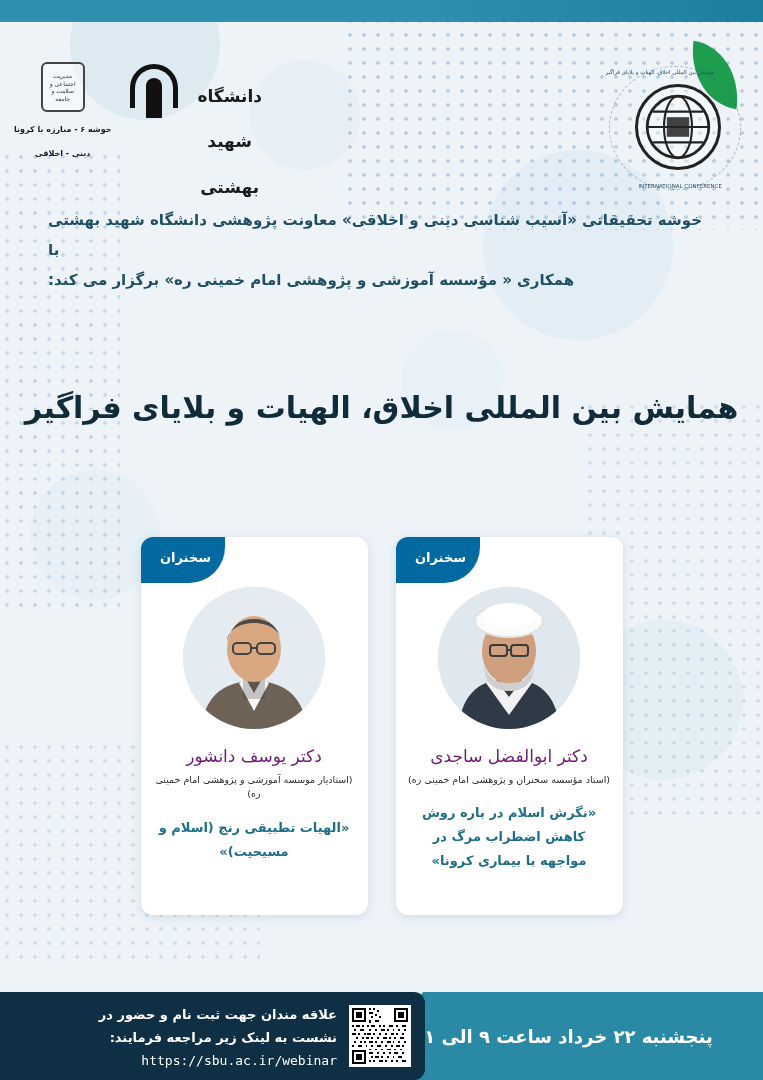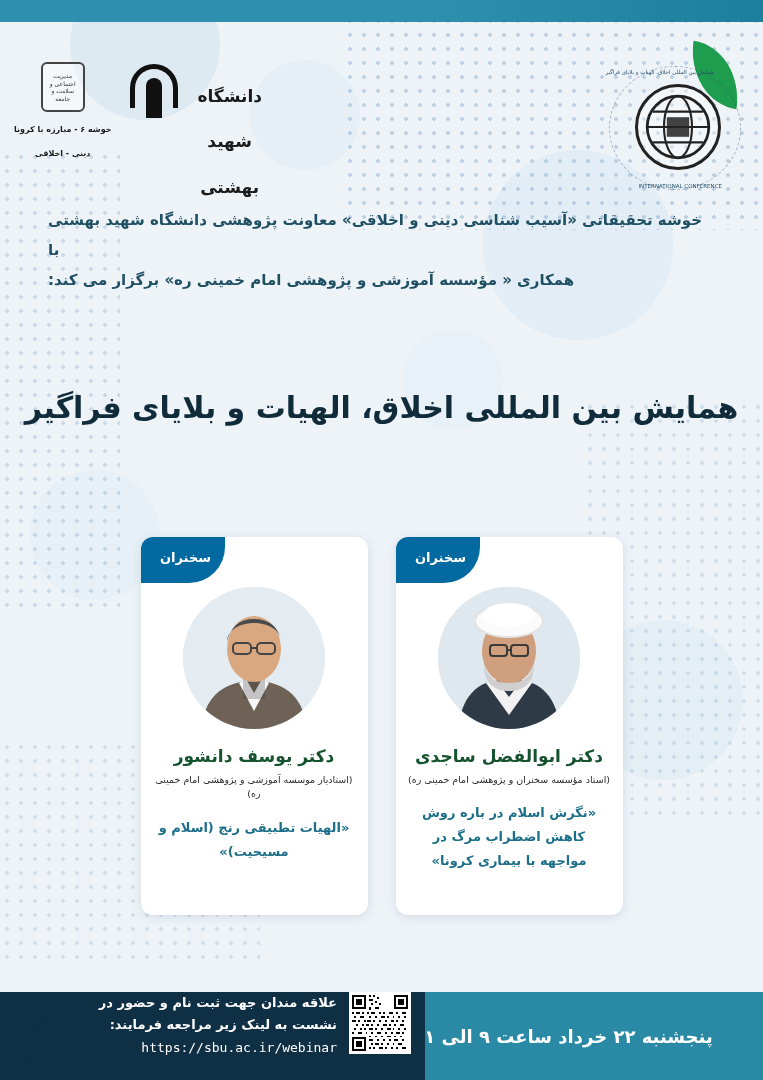--- a/index.html
+++ b/index.html
@@ -152,36 +152,37 @@
     display: flex; align-items: center; justify-content: center;
     padding-bottom: 6px; padding-left: 6px;
   }
   .photo-wrap {
     width: 142px; height: 142px; margin: 38px auto 12px;
     border-radius: 50%; overflow: hidden;
     background: #d8e3ec;
     display: flex; align-items: flex-end; justify-content: center;
   }
   .photo-wrap svg { width: 142px; height: 142px; display: block; }
-  .sp-name { font-size: 17px; font-weight: bold; color: #14532d; margin-top: 17px; }
+  .sp-name { font-size: 17px; font-weight: normal; color: #701a75; margin-top: 17px; }
   .sp-aff { font-size: 9.5px; color: #2b2b2b; margin-top: 7px; line-height: 1.5; }
   .sp-topic {
     font-size: 13px; font-weight: bold; color: #1d6f89;
     margin-top: 14px; line-height: 1.85; padding: 0 4px;
   }
 
   
   .footer {
     position: absolute; left: 0; right: 0; bottom: 0; height: 88px; z-index: 8;
   }
   .footer-left {
     position: absolute; left: 0; bottom: 0; width: 425px; height: 88px;
     background: #0f2f45;
-    display: flex; align-items: flex-start; gap: 12px; padding: 0 14px;
+    display: flex; align-items: center; gap: 12px; padding: 0 14px;
     direction: rtl;
+    border-radius: 11px;
   }
   .footer-left:after {
     content: ""; position: absolute; top: 0; left: -36px; width: 72px; height: 88px;
     background: #0f2f45; transform: skewX(-18deg);
   }
   .footer-right {
     position: absolute; right: 0; bottom: 0; width: 400px; height: 88px;
     background: #2a8aa6;
     display: flex; align-items: center; justify-content: center;
     color: #fff; font-weight: bold; font-size: 18px; direction: rtl;

